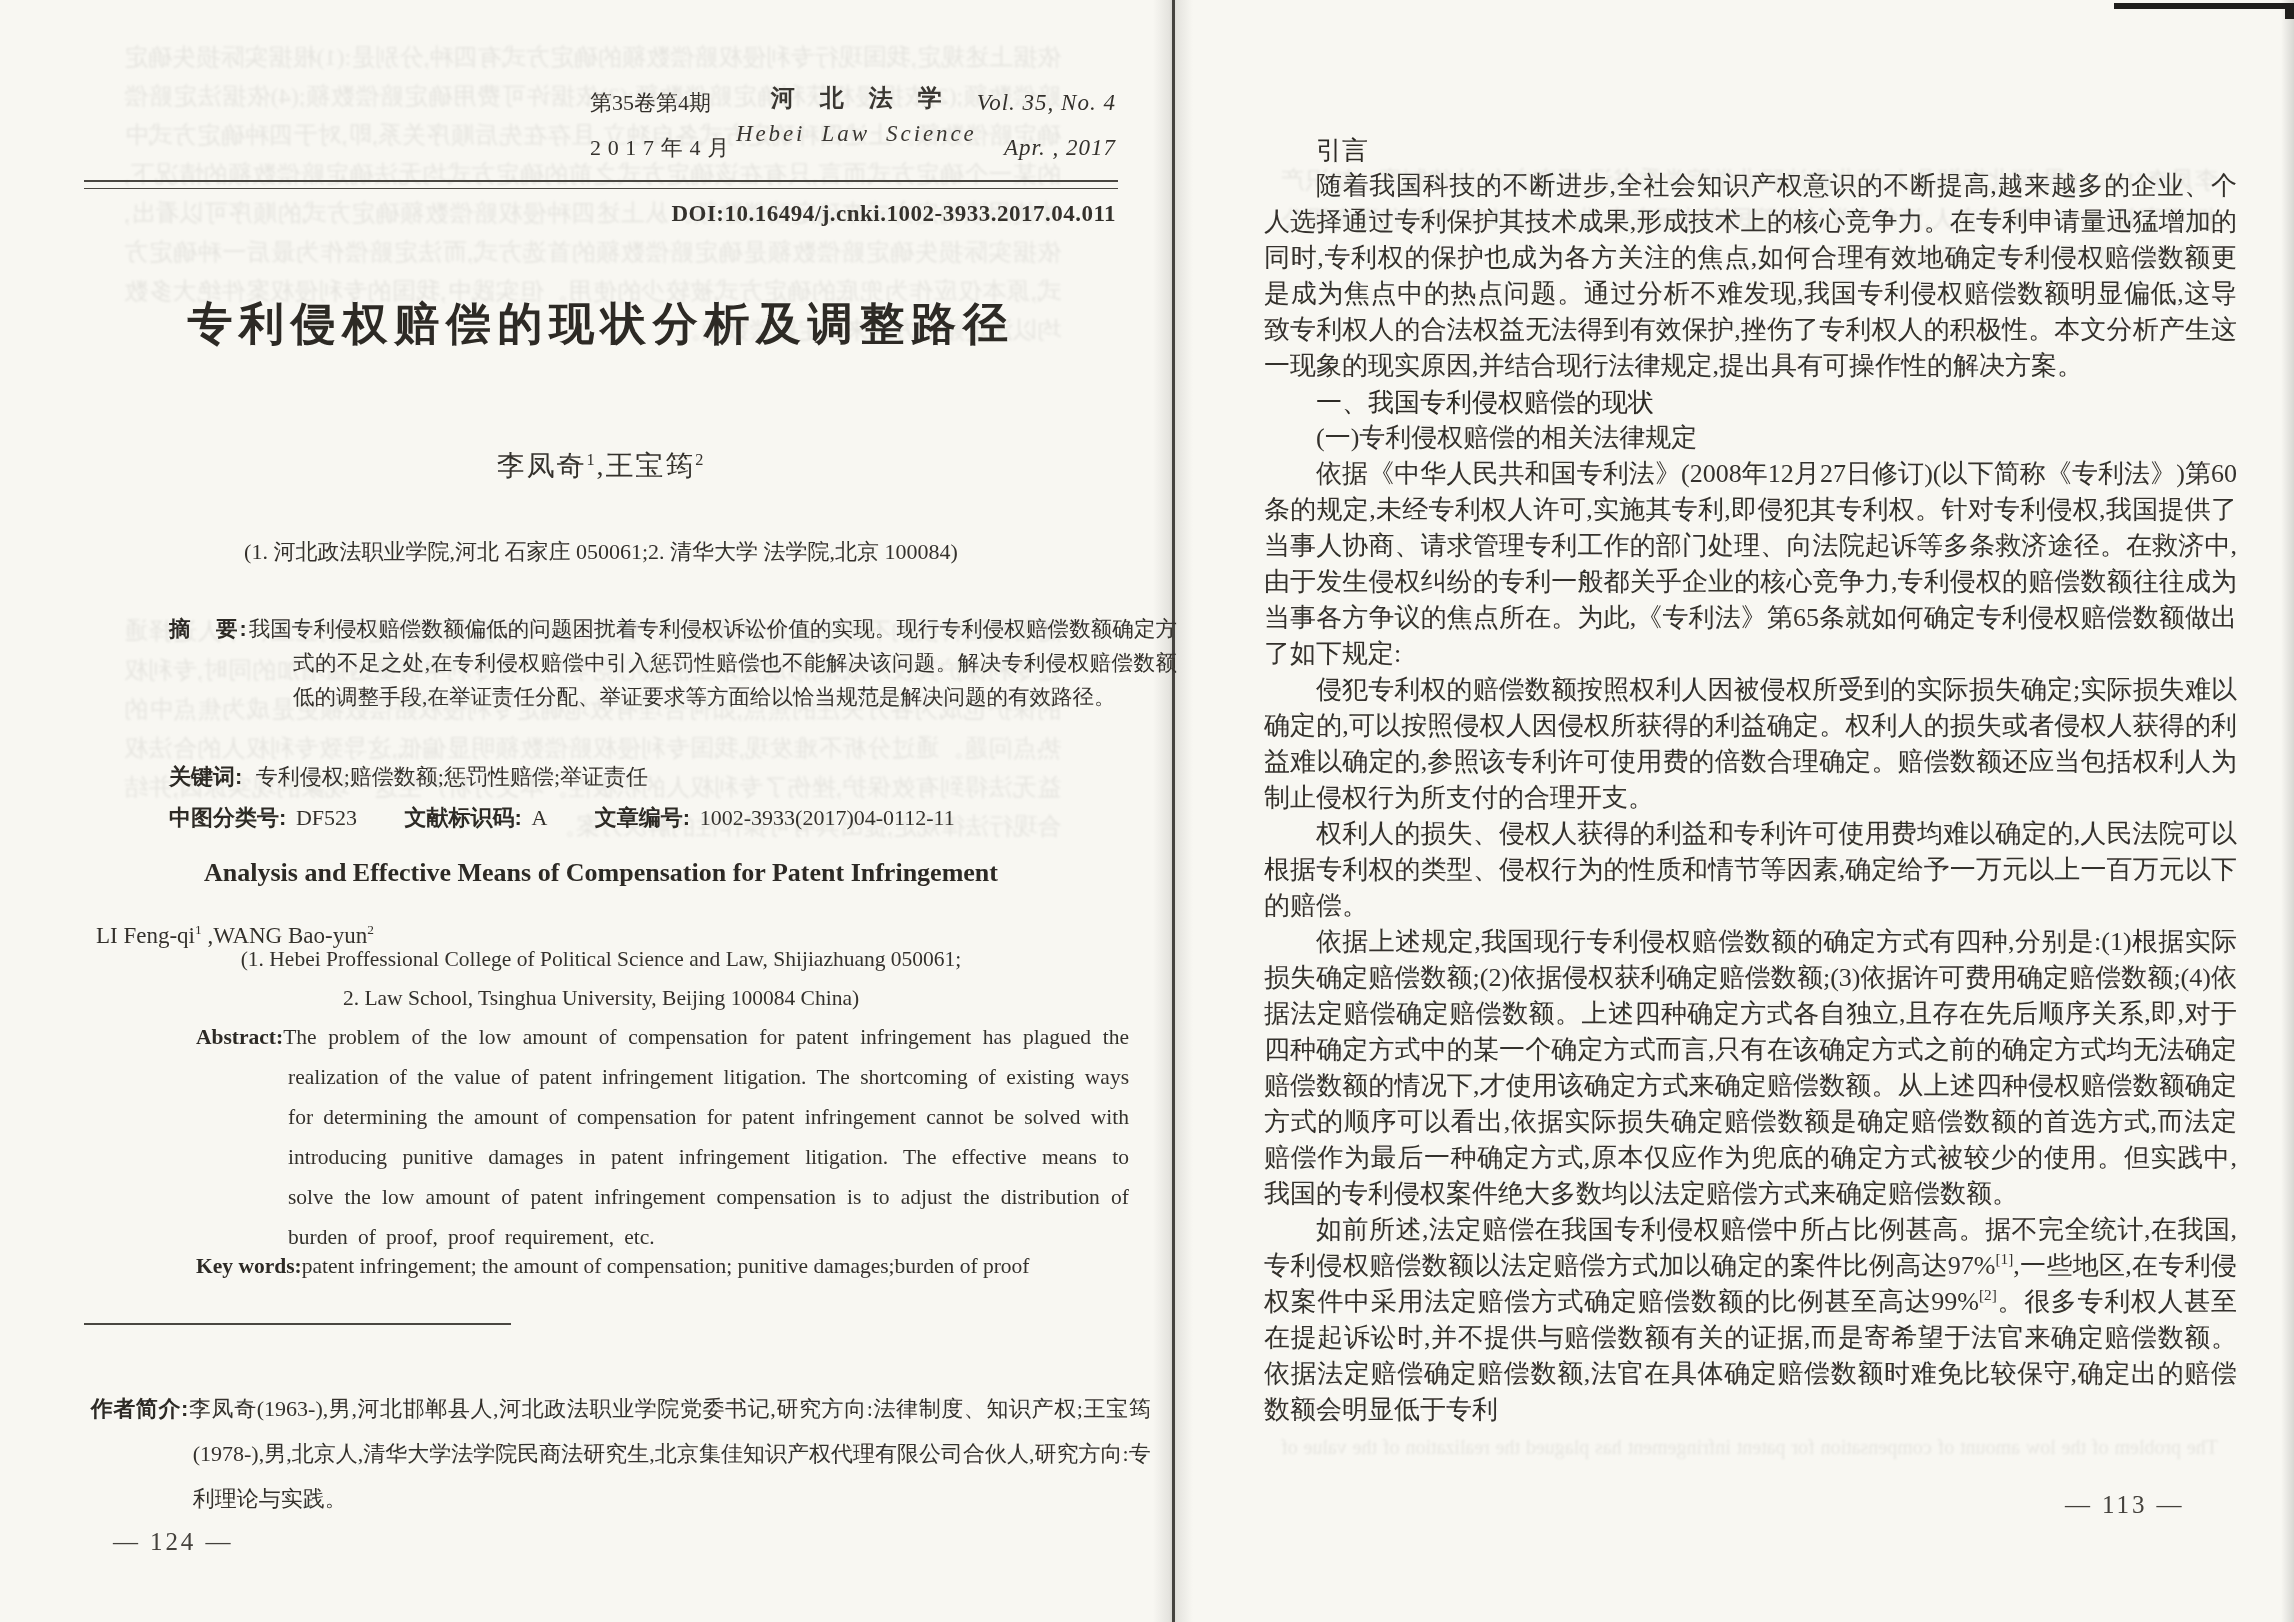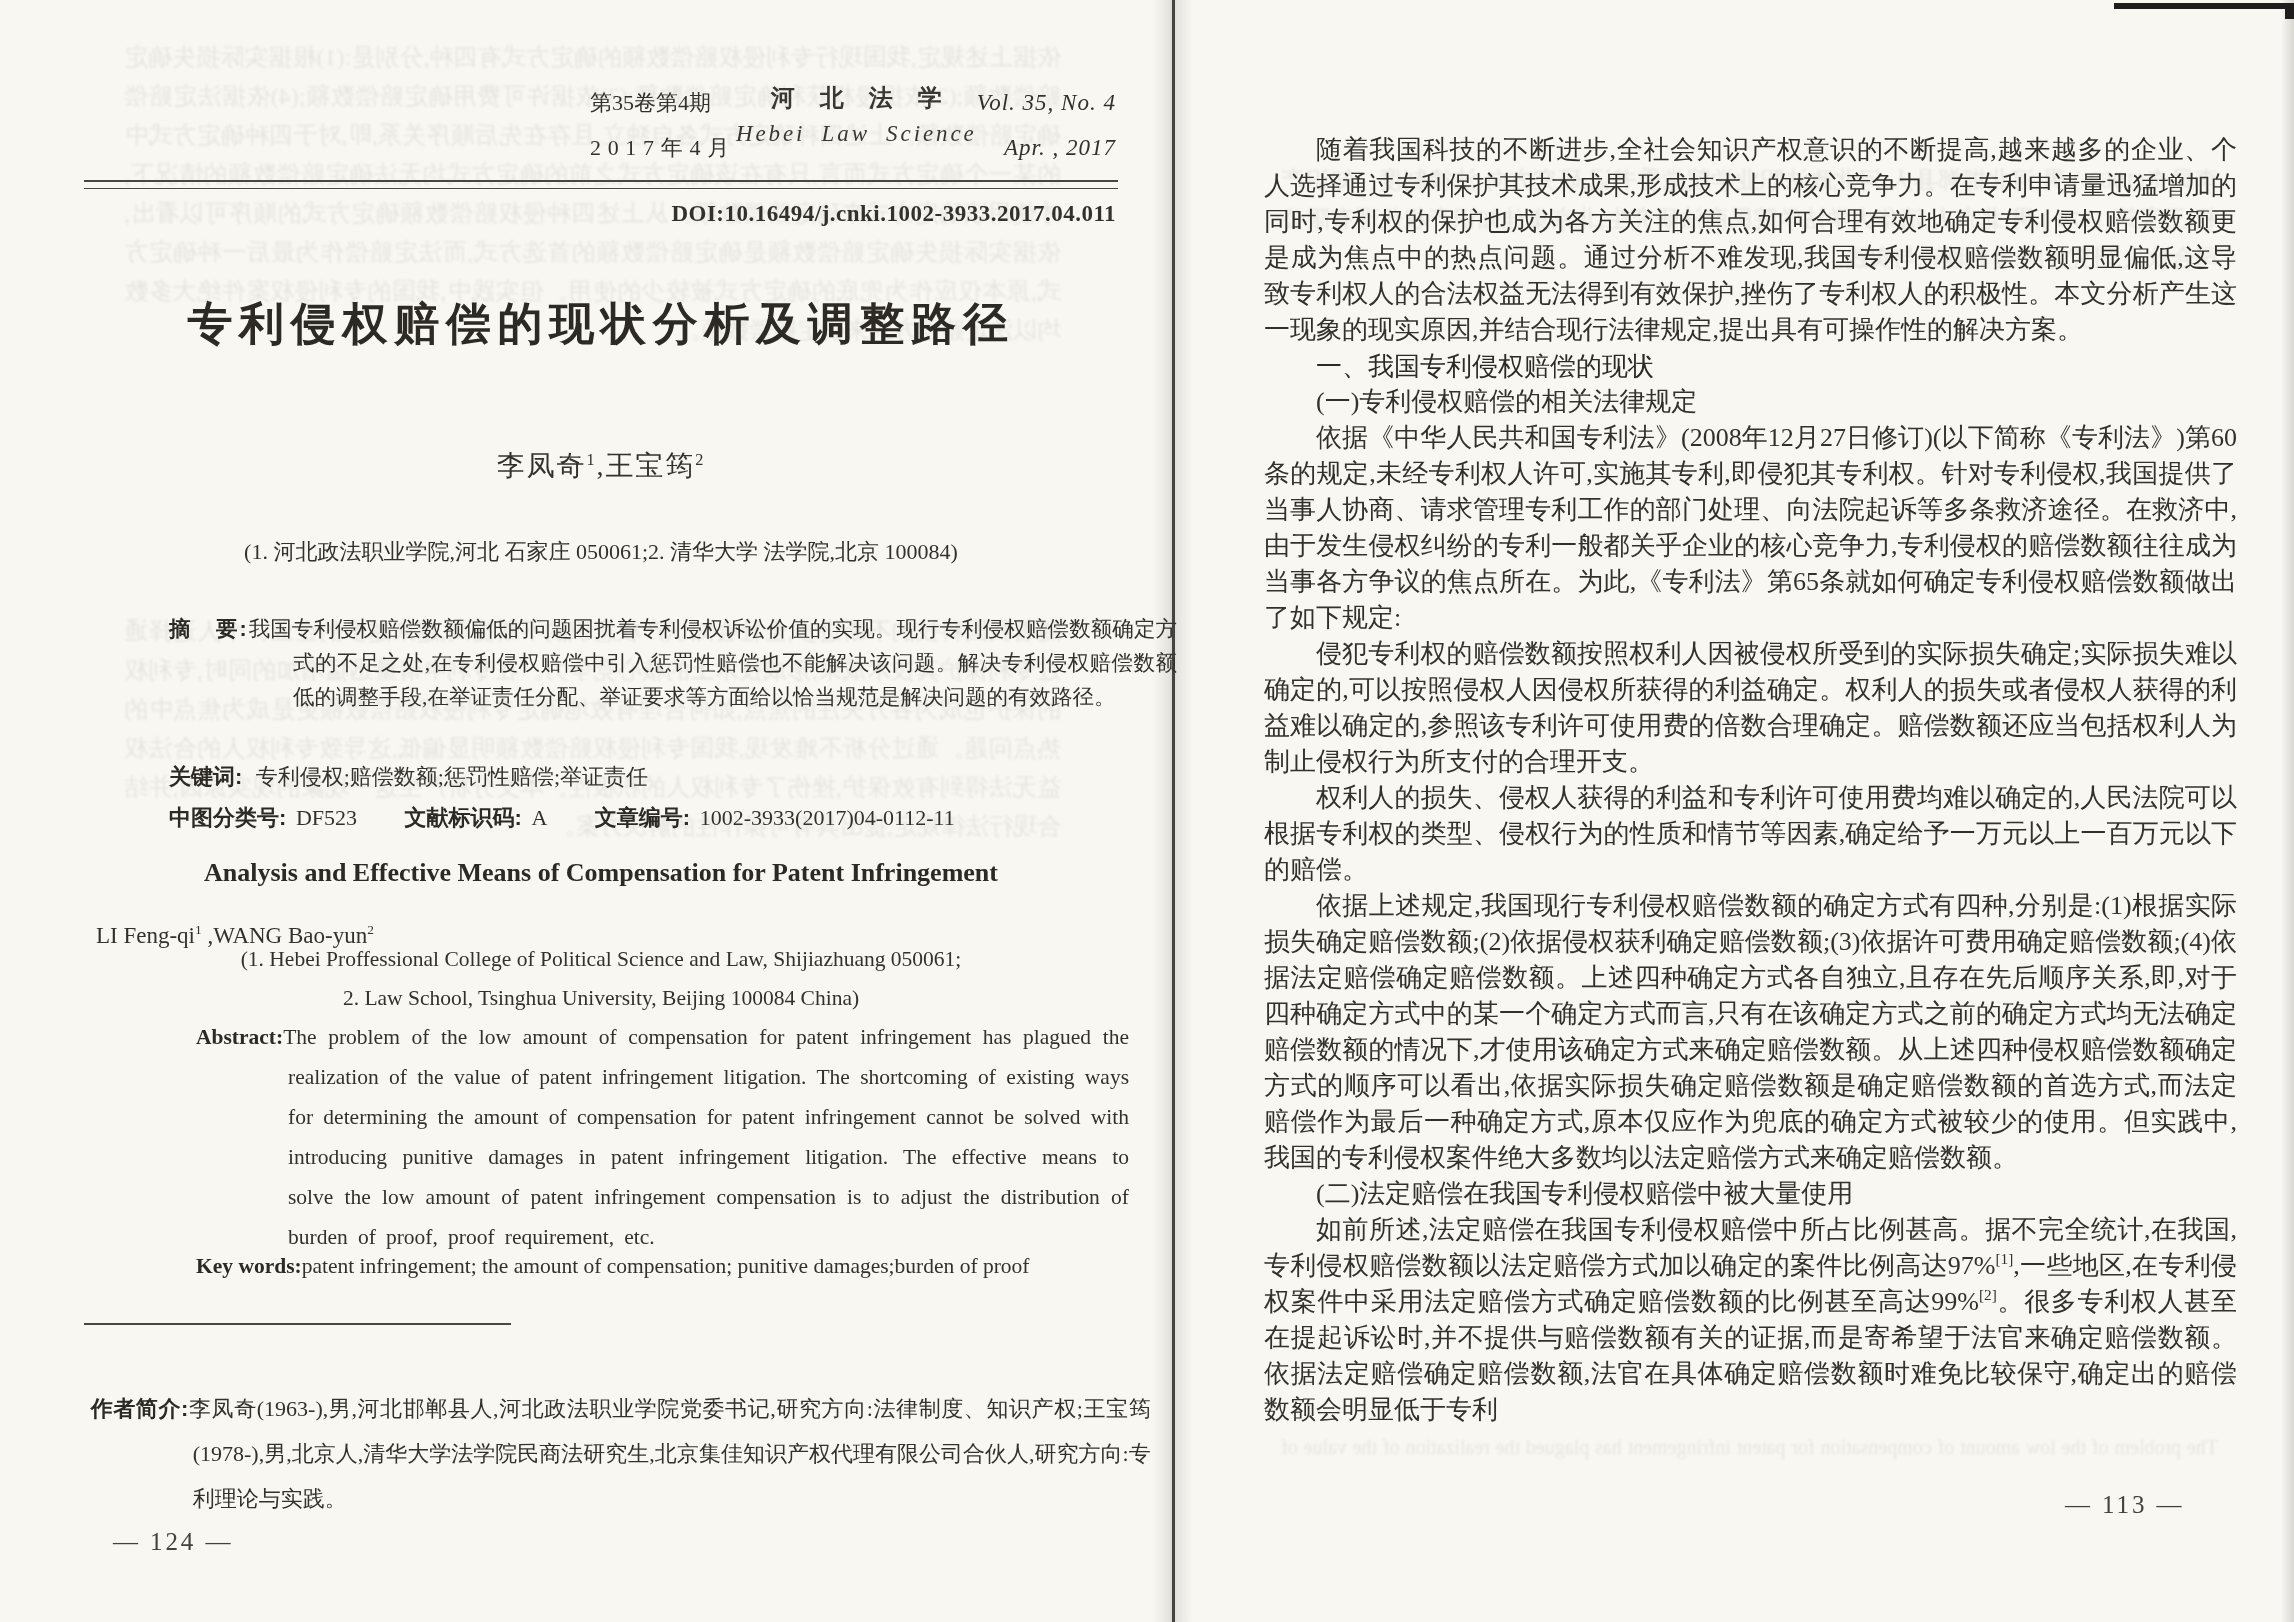--- a/index.html
+++ b/index.html
@@ -133,25 +133,25 @@
 
   <div class="lp-footrule"></div>
 
 
   <div class="lp-bio hang"><span class="lbl">作者简介:</span><span>李凤奇(1963-),男,河北邯郸县人,河北政法职业学院党委书记,研究方向:法律制度、知识产权;王宝筠(1978-),男,北京人,清华大学法学院民商法研究生,北京集佳知识产权代理有限公司合伙人,研究方向:专利理论与实践。</span></div>
 
   <div class="lp-pageno">— 124 —</div>
 </div>
 
 <div class="page-right">
+  <h2 class="rp-h1 rp-indent">引言</h2>
   <p class="rp-indent">随着我国科技的不断进步,全社会知识产权意识的不断提高,越来越多的企业、个人选择通过专利保护其技术成果,形成技术上的核心竞争力。在专利申请量迅猛增加的同时,专利权的保护也成为各方关注的焦点,如何合理有效地确定专利侵权赔偿数额更是成为焦点中的热点问题。通过分析不难发现,我国专利侵权赔偿数额明显偏低,这导致专利权人的合法权益无法得到有效保护,挫伤了专利权人的积极性。本文分析产生这一现象的现实原因,并结合现行法律规定,提出具有可操作性的解决方案。</p>
   <h2 class="rp-h2 rp-indent">一、我国专利侵权赔偿的现状</h2>
   <h3 class="rp-indent">(一)专利侵权赔偿的相关法律规定</h3>
   <p class="rp-indent">依据《中华人民共和国专利法》(2008年12月27日修订)(以下简称《专利法》)第60条的规定,未经专利权人许可,实施其专利,即侵犯其专利权。针对专利侵权,我国提供了当事人协商、请求管理专利工作的部门处理、向法院起诉等多条救济途径。在救济中,由于发生侵权纠纷的专利一般都关乎企业的核心竞争力,专利侵权的赔偿数额往往成为当事各方争议的焦点所在。为此,《专利法》第65条就如何确定专利侵权赔偿数额做出了如下规定:</p>
   <p class="rp-indent">侵犯专利权的赔偿数额按照权利人因被侵权所受到的实际损失确定;实际损失难以确定的,可以按照侵权人因侵权所获得的利益确定。权利人的损失或者侵权人获得的利益难以确定的,参照该专利许可使用费的倍数合理确定。赔偿数额还应当包括权利人为制止侵权行为所支付的合理开支。</p>
   <p class="rp-indent">权利人的损失、侵权人获得的利益和专利许可使用费均难以确定的,人民法院可以根据专利权的类型、侵权行为的性质和情节等因素,确定给予一万元以上一百万元以下的赔偿。</p>
   <p class="rp-indent">依据上述规定,我国现行专利侵权赔偿数额的确定方式有四种,分别是:(1)根据实际损失确定赔偿数额;(2)依据侵权获利确定赔偿数额;(3)依据许可费用确定赔偿数额;(4)依据法定赔偿确定赔偿数额。上述四种确定方式各自独立,且存在先后顺序关系,即,对于四种确定方式中的某一个确定方式而言,只有在该确定方式之前的确定方式均无法确定赔偿数额的情况下,才使用该确定方式来确定赔偿数额。从上述四种侵权赔偿数额确定方式的顺序可以看出,依据实际损失确定赔偿数额是确定赔偿数额的首选方式,而法定赔偿作为最后一种确定方式,原本仅应作为兜底的确定方式被较少的使用。但实践中,我国的专利侵权案件绝大多数均以法定赔偿方式来确定赔偿数额。</p>
-  <h3 class="rp-indent">(二)法定赔偿在我国专利侵权赔偿中被大量使用</h3>
   <p class="rp-indent"><span>如前所述,法定赔偿在我国专利侵权赔偿中所占比例甚高。据不完全统计,在我国,专利侵权赔偿数额以法定赔偿方式加以确定的案件比例高达97%</span><sup>[1]</sup><span>,一些地区,在专利侵权案件中采用法定赔偿方式确定赔偿数额的比例甚至高达99%</span><sup>[2]</sup><span>。很多专利权人甚至在提起诉讼时,并不提供与赔偿数额有关的证据,而是寄希望于法官来确定赔偿数额。依据法定赔偿确定赔偿数额,法官在具体确定赔偿数额时难免比较保守,确定出的赔偿数额会明显低于专利</span></p>
 </div>
 
 <div class="rp-pageno">— 113 —</div>
 
 
 </body></html>

